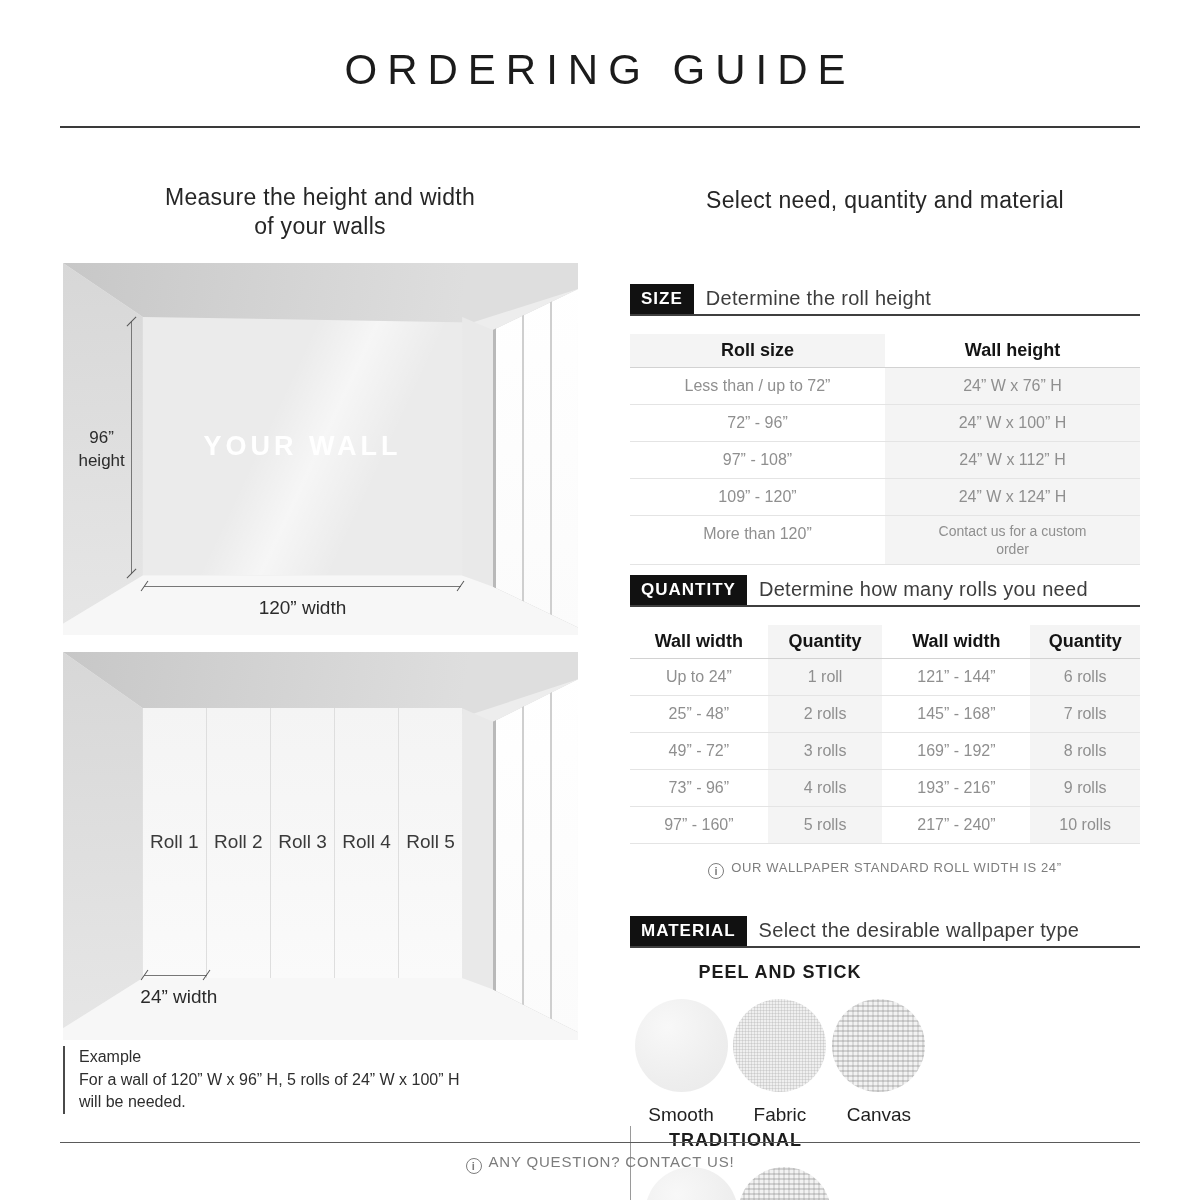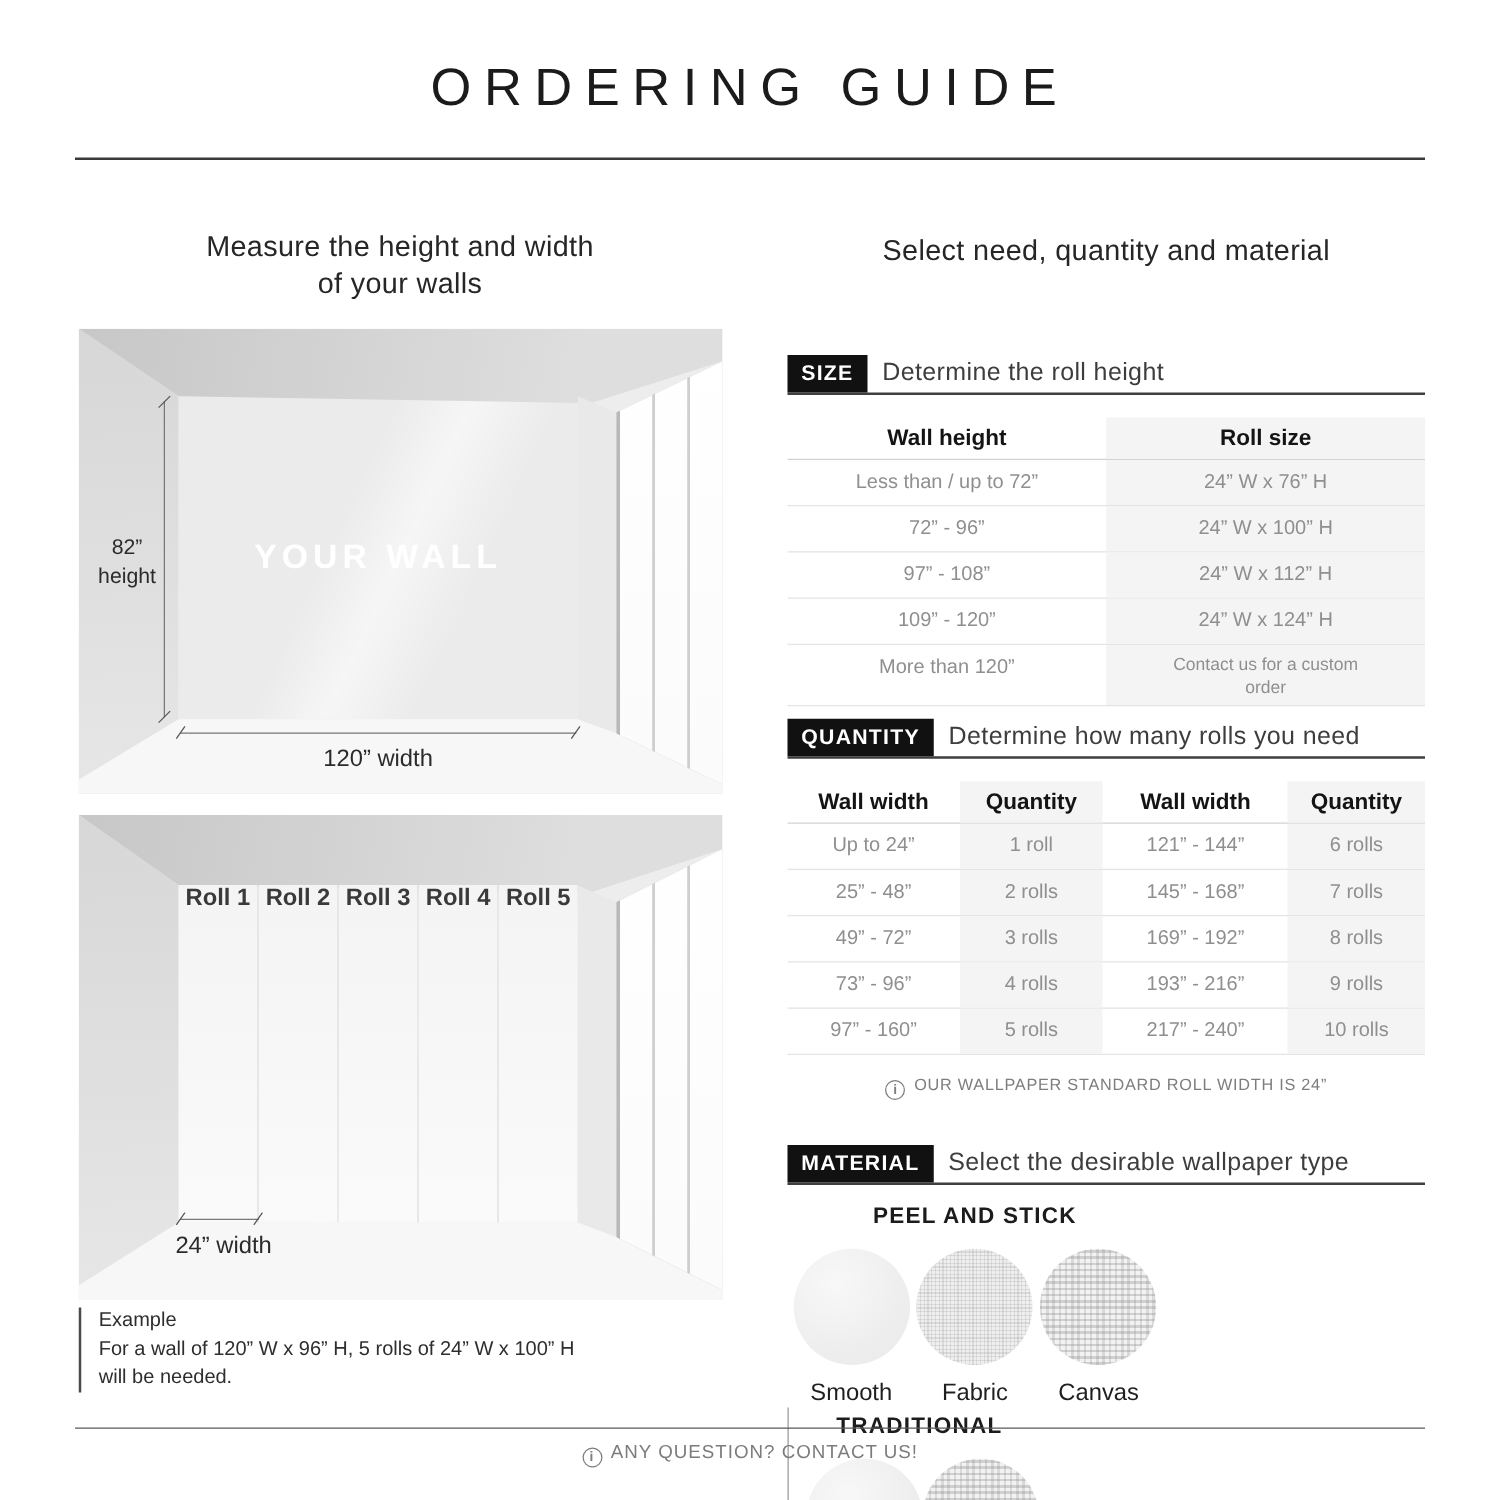--- a/index.html
+++ b/index.html
@@ -51,22 +51,22 @@
   .tick.th.l { left:0; } .tick.th.r { right:0; }
 
   .height-label { position:absolute; left:1.5%; top:44%; width:12%; text-align:center;
                   font-size:17px; color:#2b2b2b; line-height:1.35; }
   .width-label  { position:absolute; text-align:center; font-size:19px; color:#2b2b2b; }
   .room1 .width-label { left:15.5%; top:89.8%; width:62%; }
   .room2 .width-label { left:14%;  top:86%;   width:17%; }
 
   .panels { position:absolute; left:15.5%; top:14.5%; width:62%; height:69.5%; display:flex; }
   .panel  { flex:1; position:relative; background:linear-gradient(180deg,#f4f4f4,#fafafa);
-            border-right:1px solid #dedede; display:flex; align-items:flex-start; justify-content:center;
-            padding-bottom:3px;font-weight:bold; }
+            border-right:1px solid #dedede; display:flex; align-items:center; justify-content:center;
+            padding-bottom:3px; }
   .panel:last-child { border-right:none; }
   .panel span { font-size:19px; color:#3a3a3a; }
 
   .example { position:absolute; left:63px; top:1046px; width:470px; border-left:2px solid #4a4a4a;
              padding-left:14px; font-size:16px; color:#2e2e2e; line-height:1.42; }
 
   
   .rsection { position:absolute; left:630px; width:510px; }
   .size-section { top:262px;margin-top:22px; } .quantity-section { top:575px; } .material-section { top:916px; }
   .sec-header { display:flex; align-items:stretch; border-bottom:2px solid #3f3f3f; }
@@ -145,21 +145,21 @@
     <div class="window">
       <div class="pane"></div>
       <div class="pane"></div>
       <div class="pane"></div>
     </div>
     <div class="dim-v">
       <i class="tick tv t"></i>
       <i class="tick tv b"></i>
     </div>
     <div class="height-label">
-      <div>82”</div>
+      <div>96”</div>
       <div>height</div>
     </div>
     <div class="dim-h">
       <i class="tick th l"></i>
       <i class="tick th r"></i>
     </div>
     <div class="width-label">120” width</div>
   </div>
 
   <div class="room room2">
@@ -203,22 +203,22 @@
     <div>will be needed.</div>
   </div>
 
   <section class="rsection size-section">
     <div class="sec-header">
       <span class="badge">SIZE</span>
       <span class="sec-subtitle">Determine the roll height</span>
     </div>
     <div class="stable">
       <div class="srow header">
+        <div class="scell gray">Roll size</div>
         <div class="scell">Wall height</div>
-        <div class="scell gray">Roll size</div>
       </div>
       <div class="srow">
         <div class="scell">Less than / up to 72”</div>
         <div class="scell gray">24” W x 76” H</div>
       </div>
       <div class="srow">
         <div class="scell">72” - 96”</div>
         <div class="scell gray">24” W x 100” H</div>
       </div>
       <div class="srow">

